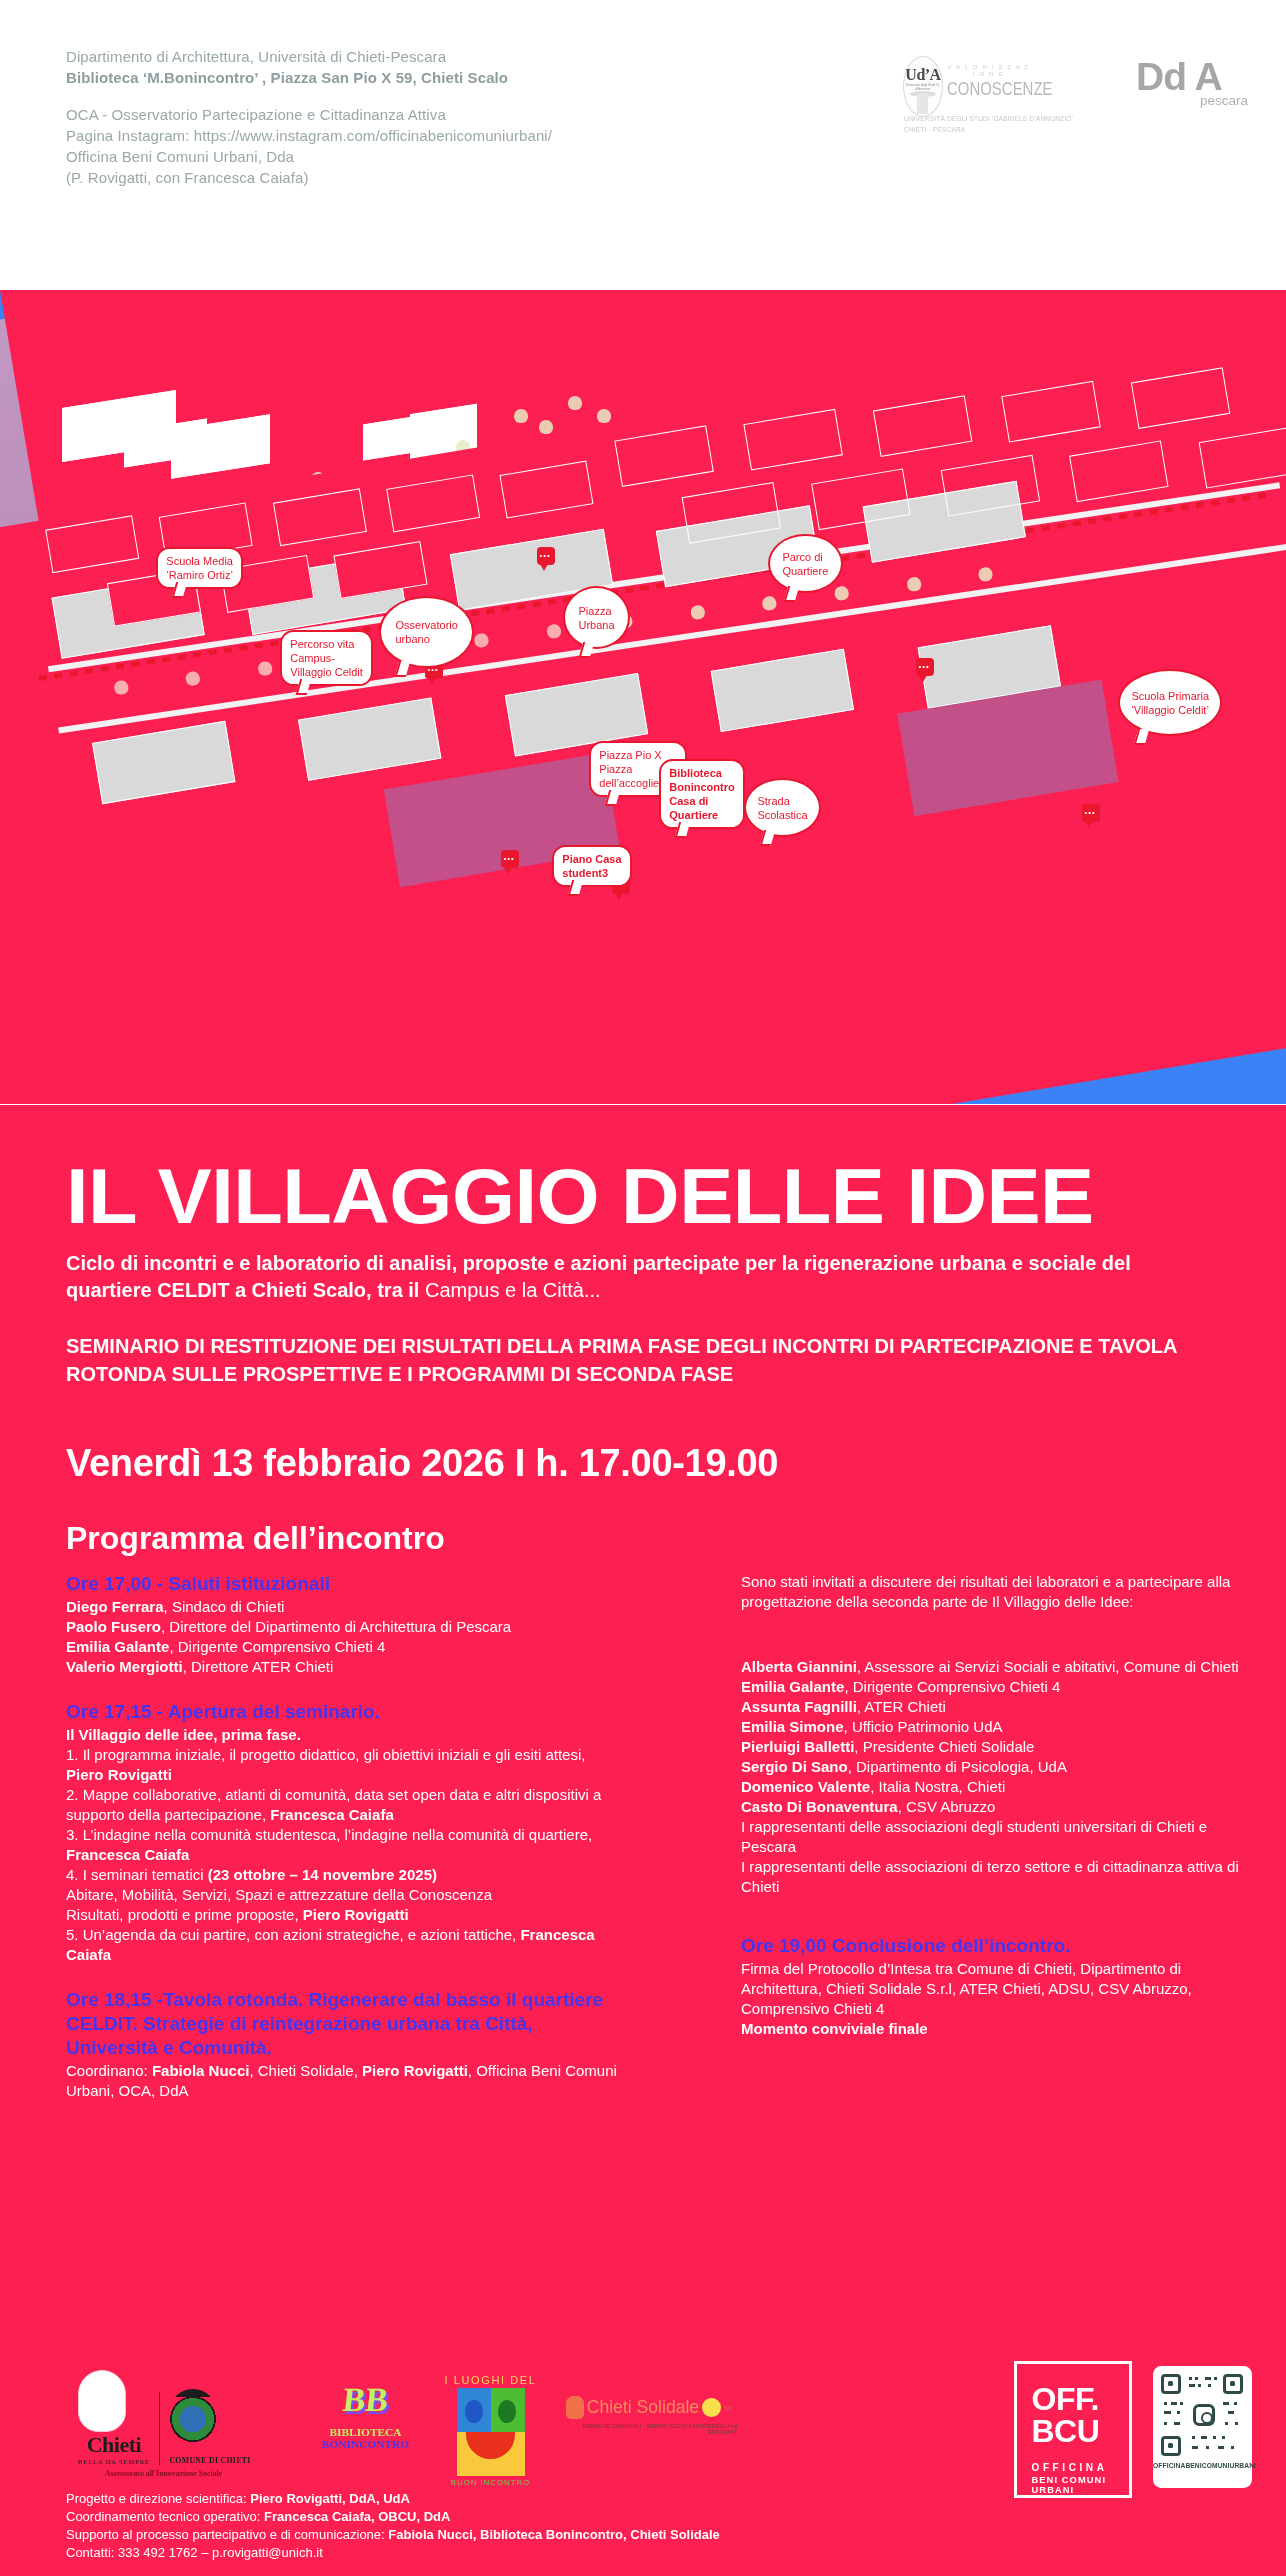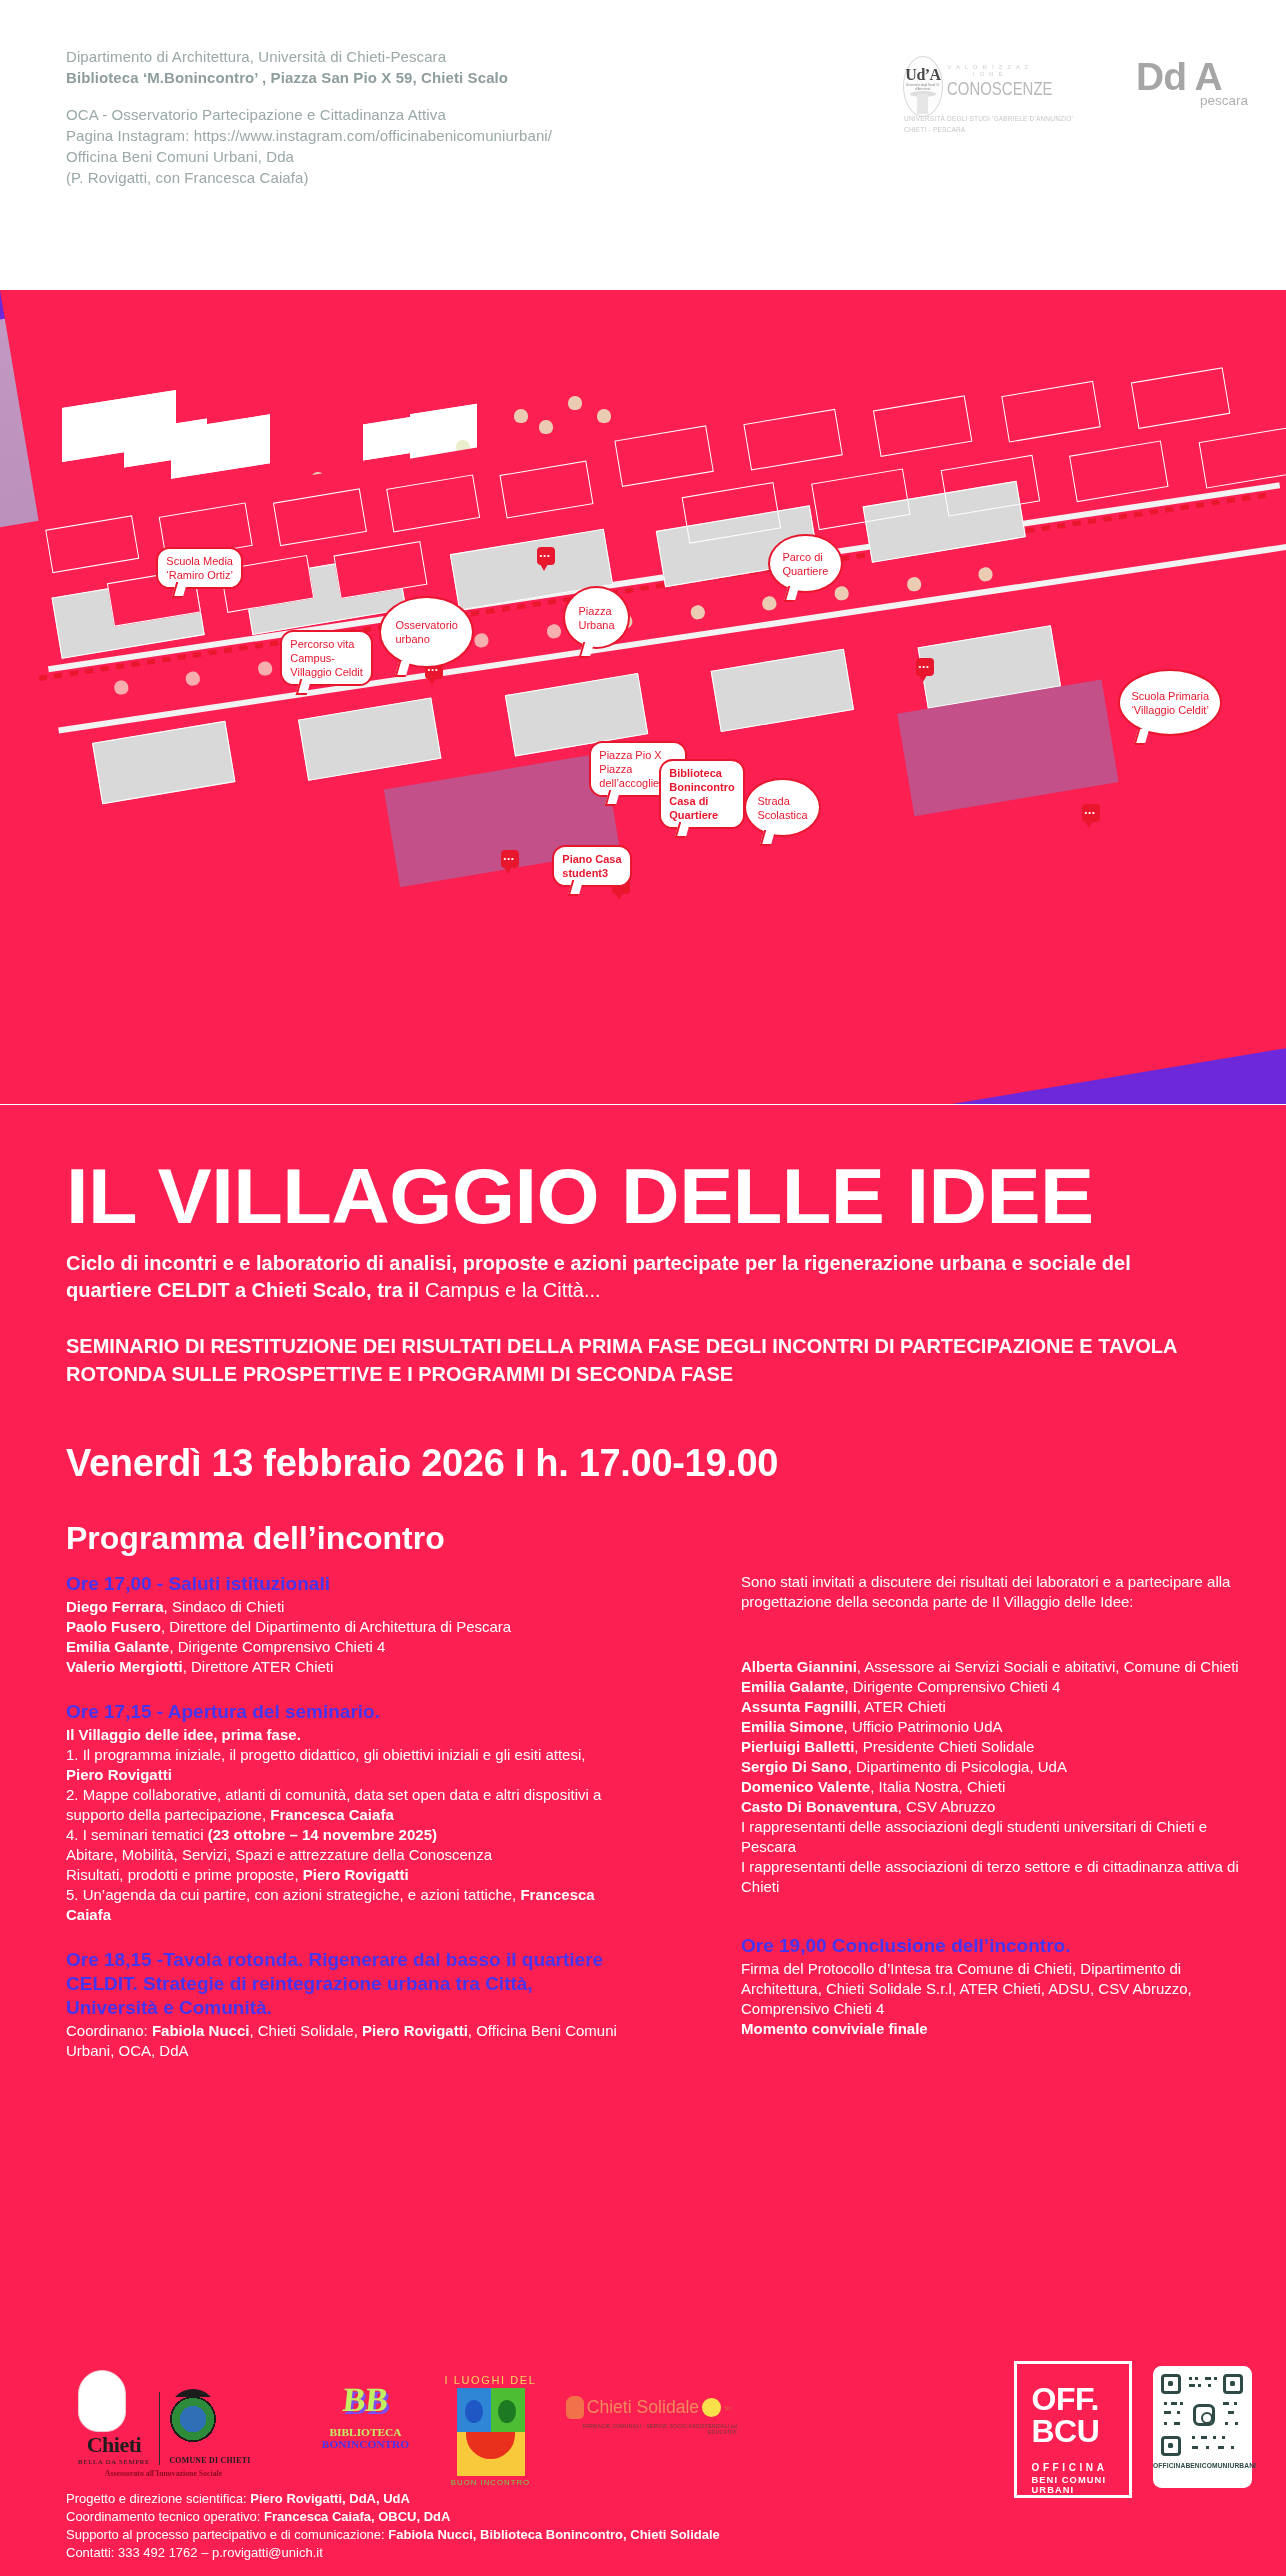--- a/index.html
+++ b/index.html
@@ -127,21 +127,21 @@
     text-align: right;
     margin-top: -4.1px;
     padding-right: 2.1px;
   }
 
   
   #map {
     position: absolute;
     left: 0; top: 290px;
     width: 1286px; height: 814px;
-    background: #6d28d9;
+    background: #3b82f6;
     overflow: hidden;
   }
   .purple-band {
     position: absolute;
     background: #b98bb8;
   }
   #pb1 {
     left: -104px; top: 47px;
     width: 1504px; height: 467px;
     transform: rotate(-9.5deg);
@@ -633,20 +633,21 @@
       <div class="ptxt"><b>Paolo Fusero</b><span>, Direttore del Dipartimento di Architettura di Pescara</span></div>
       <div class="ptxt"><b>Emilia Galante</b><span>, Dirigente Comprensivo Chieti 4</span></div>
       <div class="ptxt"><b>Valerio Mergiotti</b><span>, Direttore ATER Chieti</span></div>
     </div>
 
     <div class="blk">
       <div class="slot-head">Ore 17,15 - Apertura del seminario.</div>
       <div class="ptxt"><b>Il Villaggio delle idee, prima fase.</b></div>
       <div class="ptxt"><span>1. Il programma iniziale, il progetto didattico, gli obiettivi iniziali e gli esiti attesi, </span><b>Piero Rovigatti</b></div>
       <div class="ptxt"><span>2. Mappe collaborative, atlanti di comunità, data set open data e altri dispositivi a supporto della partecipazione, </span><b>Francesca Caiafa</b></div>
+      <div class="ptxt"><span>3. L’indagine nella comunità studentesca, l’indagine nella comunità di quartiere, </span><b>Francesca Caiafa</b></div>
       <div class="ptxt"><span>4. I seminari tematici </span><b>(23 ottobre – 14 novembre 2025)</b></div>
       <div class="ptxt"><span>Abitare, Mobilità, Servizi, Spazi e attrezzature della Conoscenza</span></div>
       <div class="ptxt"><span>Risultati, prodotti e prime proposte, </span><b>Piero Rovigatti</b></div>
       <div class="ptxt"><span>5. Un’agenda da cui partire, con azioni strategiche, e azioni tattiche, </span><b>Francesca Caiafa</b></div>
     </div>
 
     <div class="blk">
       <div class="slot-head">Ore 18,15 -Tavola rotonda. Rigenerare dal basso il quartiere CELDIT. Strategie di reintegrazione urbana tra Città, Università e Comunità.</div>
       <div class="ptxt"><span>Coordinano: </span><b>Fabiola Nucci</b><span>, Chieti Solidale, </span><b>Piero Rovigatti</b><span>, Officina Beni Comuni Urbani, OCA, DdA</span></div>
     </div>

